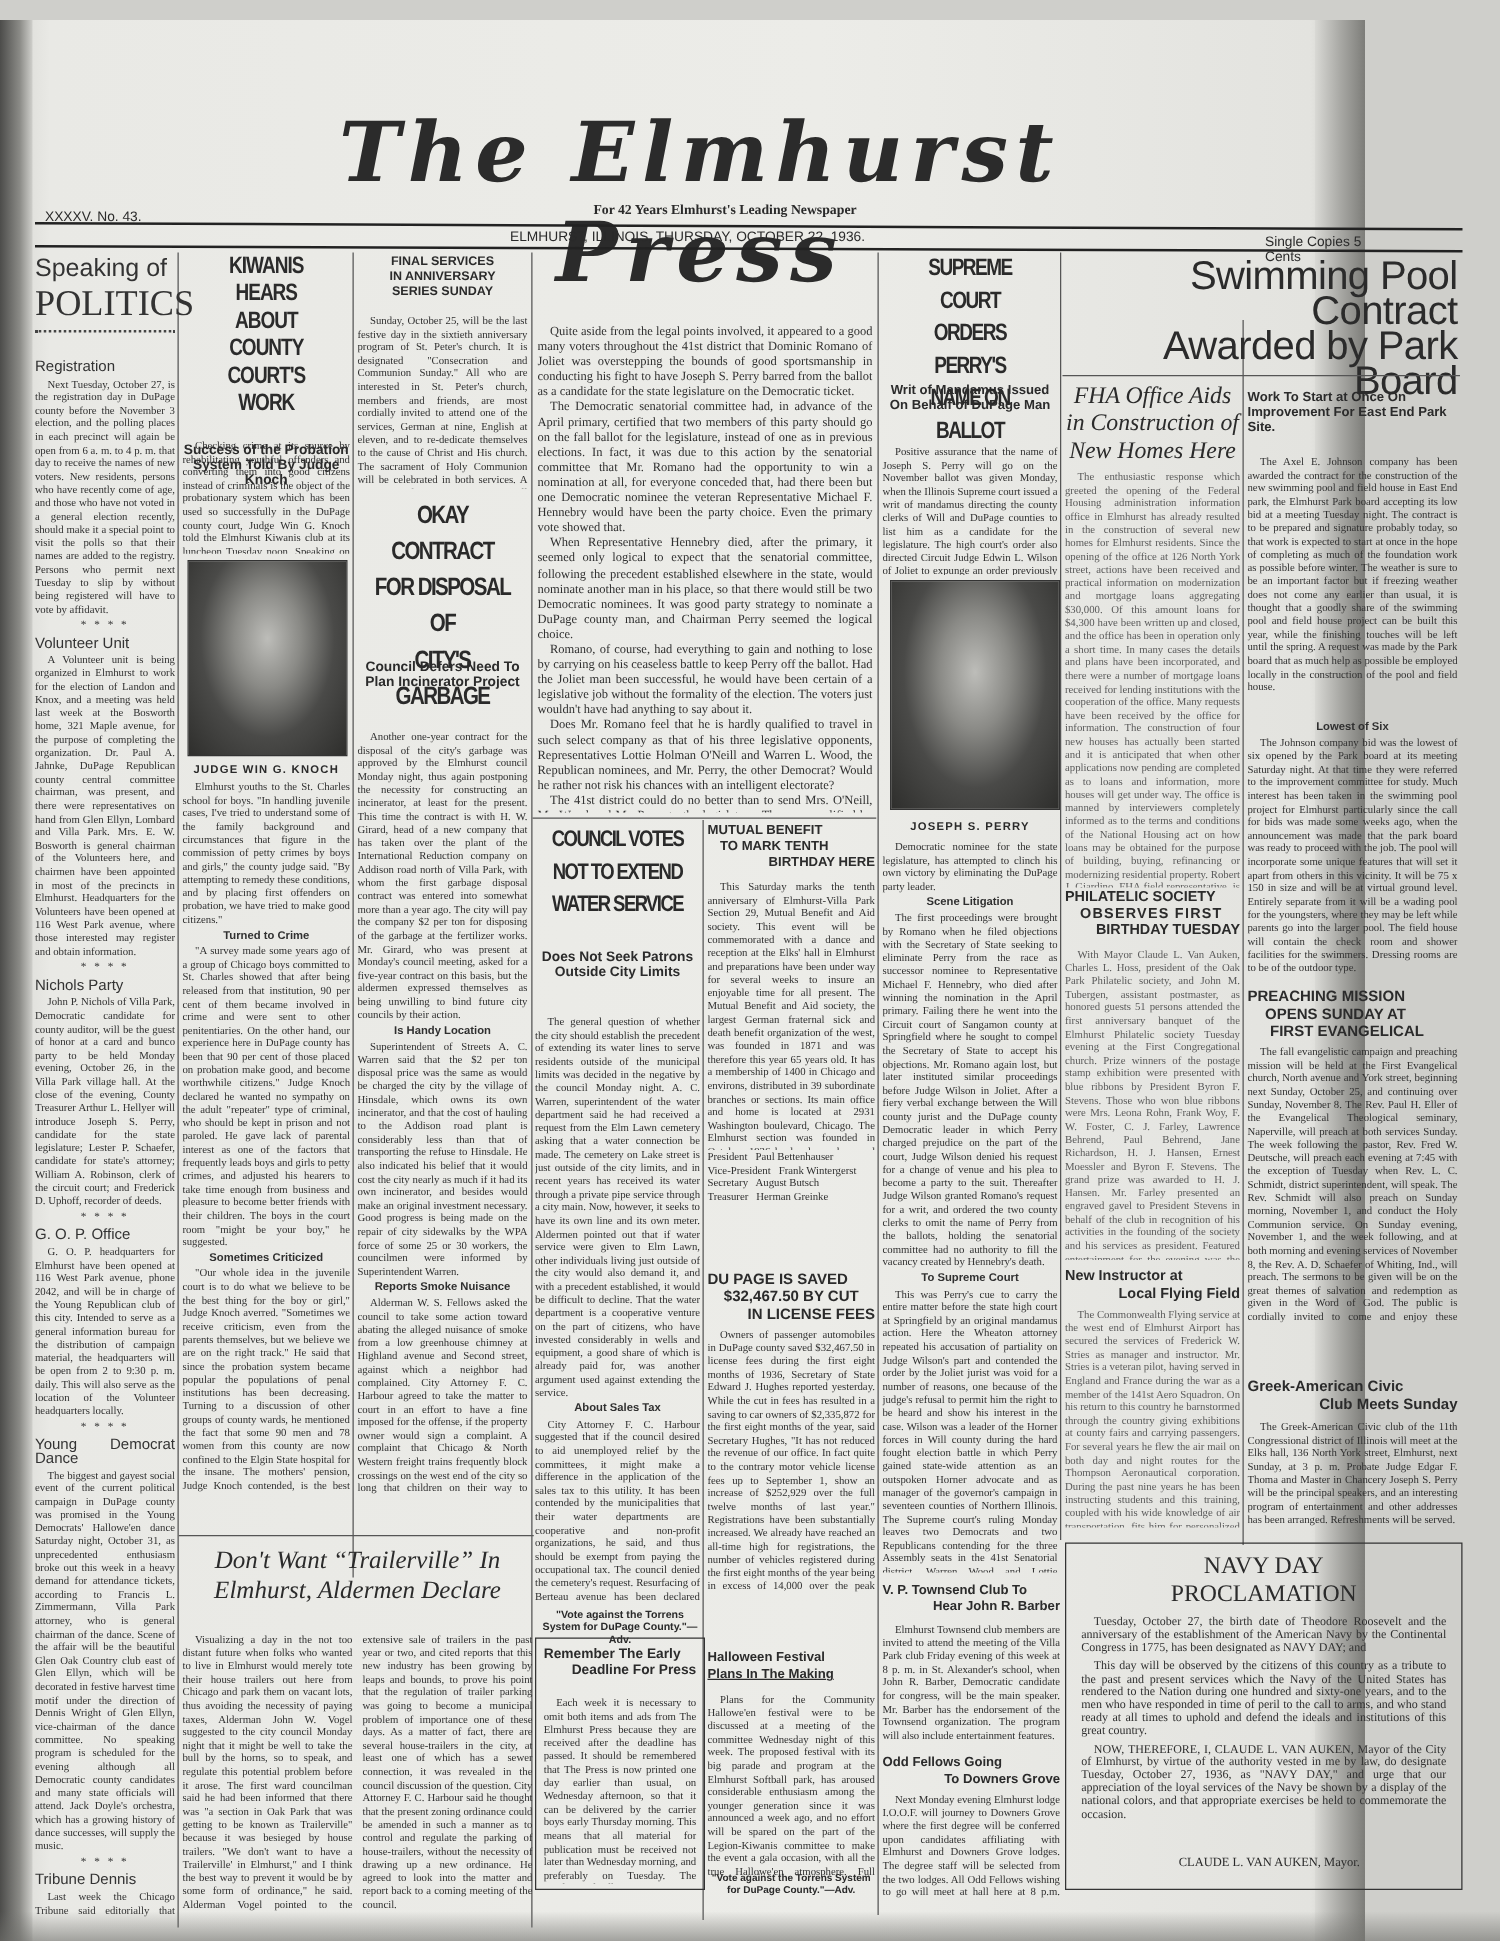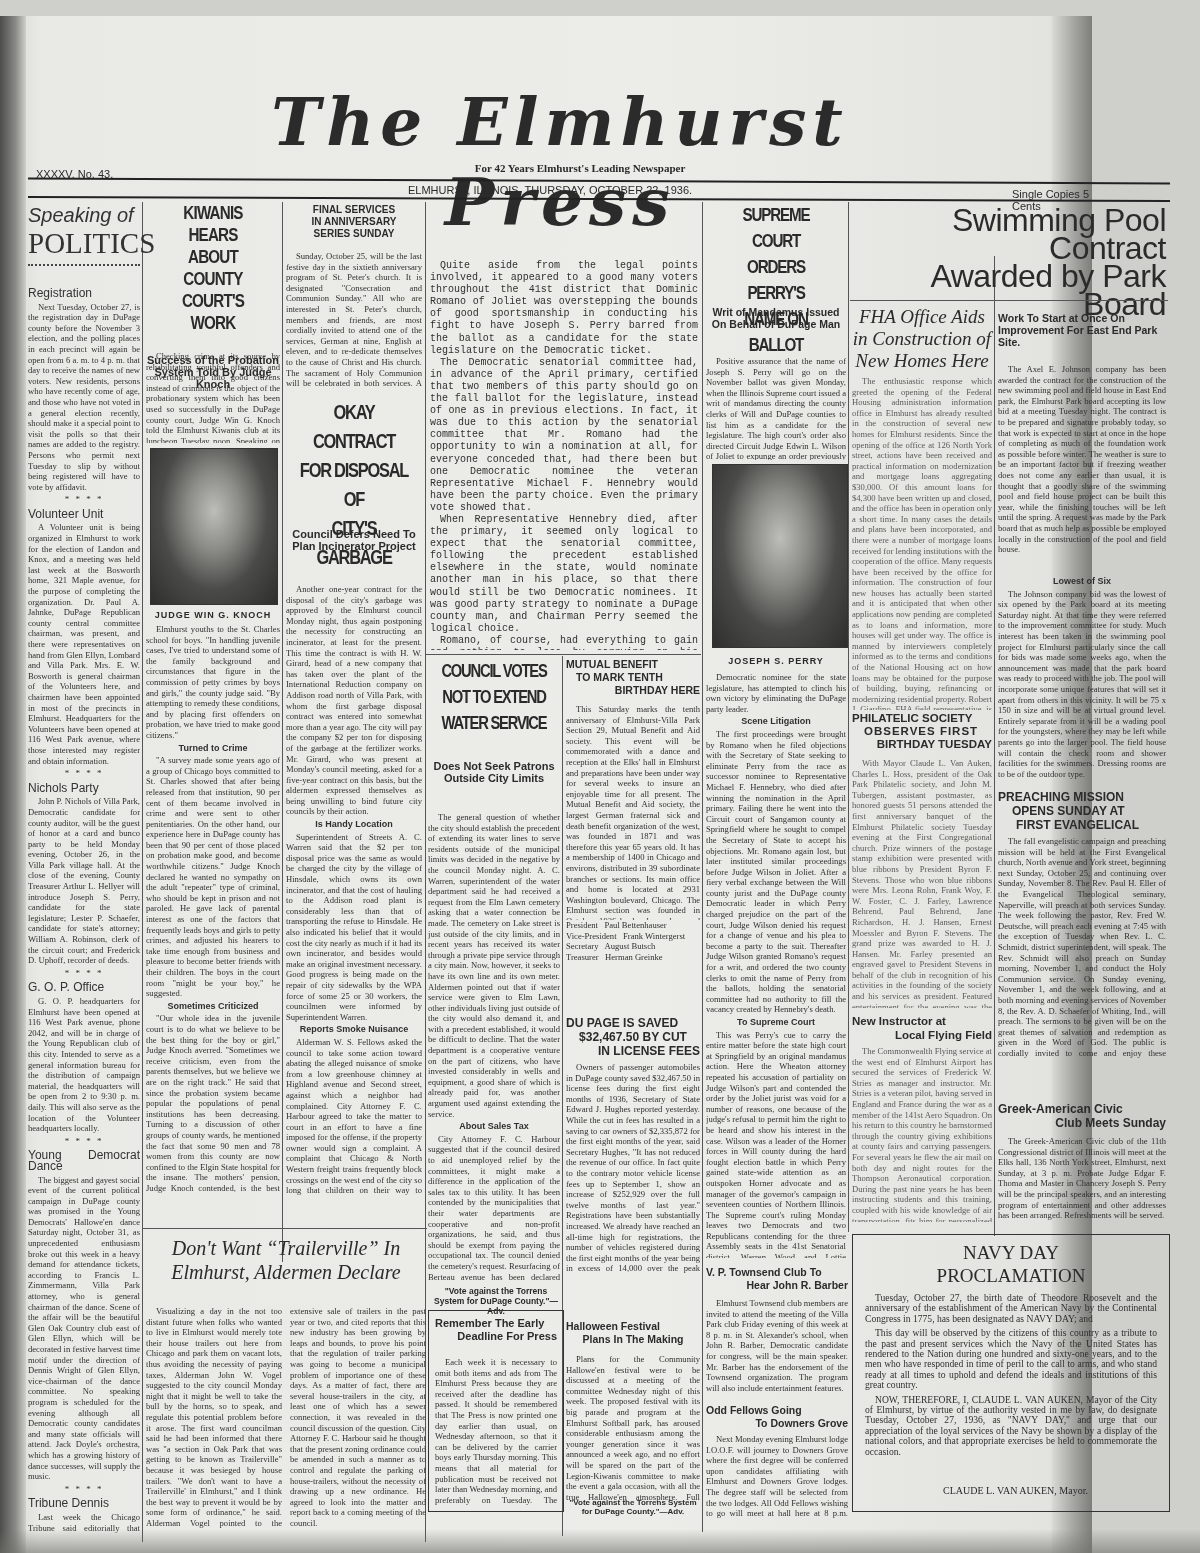--- a/index.html
+++ b/index.html
@@ -44,21 +44,21 @@
 
   <div class="vline" style="left:142px;top:186px;height:1340px;"></div>
   <div class="vline" style="left:282px;top:186px;height:1060px;"></div>
   <div class="vline" style="left:425px;top:186px;height:1340px;"></div>
   <div class="vline" style="left:562px;top:640px;height:880px;"></div>
   <div class="vline" style="left:702px;top:186px;height:1330px;"></div>
   <div class="vline" style="left:848px;top:186px;height:1030px;"></div>
   <div class="vline" style="left:994px;top:240px;height:980px;"></div>
 
   <div class="abs" style="left:28px;top:188px;width:112px;border-bottom:2px dotted #444;padding-bottom:4px;">
-    <div style="font-family:'Liberation Sans',sans-serif;font-size:20px;color:#333;font-style:italic;">Speaking of</div>
+    <div style="font-family:'Liberation Sans',sans-serif;font-size:20px;color:#333;">Speaking of</div>
     <div style="font-family:'Liberation Serif',serif;font-size:29px;color:#333;">POLITICS</div>
   </div>
   <div class="col" style="left:28px;top:268px;width:112px;height:1250px;">
     <div class="sectionhead">Registration</div>
     <p>Next Tuesday, October 27, is the registration day in DuPage county before the November 3 election, and the polling places in each precinct will again be open from 6 a. m. to 4 p. m. that day to receive the names of new voters. New residents, persons who have recently come of age, and those who have not voted in a general election recently, should make it a special point to visit the polls so that their names are added to the registry. Persons who permit next Tuesday to slip by without being registered will have to vote by affidavit.</p>
     <div class="stars">* * * *</div>
     <div class="sectionhead">Volunteer Unit</div>
     <p>A Volunteer unit is being organized in Elmhurst to work for the election of Landon and Knox, and a meeting was held last week at the Bosworth home, 321 Maple avenue, for the purpose of completing the organization. Dr. Paul A. Jahnke, DuPage Republican county central committee chairman, was present, and there were representatives on hand from Glen Ellyn, Lombard and Villa Park. Mrs. E. W. Bosworth is general chairman of the Volunteers here, and chairmen have been appointed in most of the precincts in Elmhurst. Headquarters for the Volunteers have been opened at 116 West Park avenue, where those interested may register and obtain information.</p>
     <div class="stars">* * * *</div>
     <div class="sectionhead">Nichols Party</div>
@@ -112,21 +112,21 @@
   </div>
   <div class="deck abs" style="left:286px;top:512px;width:136px;font-size:11px;">Council Defers Need To Plan Incinerator Project</div>
   <div class="col" style="left:286px;top:568px;width:136px;height:612px;">
     <p>Another one-year contract for the disposal of the city's garbage was approved by the Elmhurst council Monday night, thus again postponing the necessity for constructing an incinerator, at least for the present. This time the contract is with H. W. Girard, head of a new company that has taken over the plant of the International Reduction company on Addison road north of Villa Park, with whom the first garbage disposal contract was entered into somewhat more than a year ago. The city will pay the company $2 per ton for disposing of the garbage at the fertilizer works. Mr. Girard, who was present at Monday's council meeting, asked for a five-year contract on this basis, but the aldermen expressed themselves as being unwilling to bind future city councils by their action.</p>
     <div class="sub">Is Handy Location</div>
     <p>Superintendent of Streets A. C. Warren said that the $2 per ton disposal price was the same as would be charged the city by the village of Hinsdale, which owns its own incinerator, and that the cost of hauling to the Addison road plant is considerably less than that of transporting the refuse to Hinsdale. He also indicated his belief that it would cost the city nearly as much if it had its own incinerator, and besides would make an original investment necessary. Good progress is being made on the repair of city sidewalks by the WPA force of some 25 or 30 workers, the councilmen were informed by Superintendent Warren.</p>
     <div class="sub">Reports Smoke Nuisance</div>
     <p>Alderman W. S. Fellows asked the council to take some action toward abating the alleged nuisance of smoke from a low greenhouse chimney at Highland avenue and Second street, against which a neighbor had complained. City Attorney F. C. Harbour agreed to take the matter to court in an effort to have a fine imposed for the offense, if the property owner would sign a complaint. A complaint that Chicago &amp; North Western freight trains frequently block crossings on the west end of the city so long that children on their way to school crawl under the trains, was presented to the councilmen by Alderman Hugo H. Brodt. Negotiations will be had with the railroad in an effort to stop this practice.</p>
   </div>
 
-  <div class="col" style="left:430px;top:244px;width:268px;height:390px;font-size:10px;line-height:12.1px;font-family:Liberation Mono, monospace;">
+  <div class="col" style="left:430px;top:244px;width:268px;height:390px;font-size:10px;line-height:12.1px;">
     <p>Quite aside from the legal points involved, it appeared to a good many voters throughout the 41st district that Dominic Romano of Joliet was overstepping the bounds of good sportsmanship in conducting his fight to have Joseph S. Perry barred from the ballot as a candidate for the state legislature on the Democratic ticket.</p>
     <p>The Democratic senatorial committee had, in advance of the April primary, certified that two members of this party should go on the fall ballot for the legislature, instead of one as in previous elections. In fact, it was due to this action by the senatorial committee that Mr. Romano had the opportunity to win a nomination at all, for everyone conceded that, had there been but one Democratic nominee the veteran Representative Michael F. Hennebry would have been the party choice. Even the primary vote showed that.</p>
     <p>When Representative Hennebry died, after the primary, it seemed only logical to expect that the senatorial committee, following the precedent established elsewhere in the state, would nominate another man in his place, so that there would still be two Democratic nominees. It was good party strategy to nominate a DuPage county man, and Chairman Perry seemed the logical choice.</p>
     <p>Romano, of course, had everything to gain and nothing to lose by carrying on his ceaseless battle to keep Perry off the ballot. Had the Joliet man been successful, he would have been certain of a legislative job without the formality of the election. The voters just wouldn't have had anything to say about it.</p>
     <p>Does Mr. Romano feel that he is hardly qualified to travel in such select company as that of his three legislative opponents, Representatives Lottie Holman O'Neill and Warren L. Wood, the Republican nominees, and Mr. Perry, the other Democrat? Would he rather not risk his chances with an intelligent electorate?</p>
     <p>The 41st district could do no better than to send Mrs. O'Neill, Mr. Wood and Mr. Perry to the legislature. They are qualified by many years of experience, have the endorsement of the Legislative Voters' league and other non-partisan groups, and can point to excellent records.</p>
   </div>
   <div class="hline" style="left:426px;top:638px;width:275px;"></div>
 
   <div class="abs" style="left:428px;top:642px;width:132px;text-align:center;font-family:'Liberation Sans',sans-serif;font-weight:bold;font-size:18px;line-height:26px;letter-spacing:-1.5px;transform:scaleX(0.82);transform-origin:center top;">
@@ -271,21 +271,21 @@
       <div>Remember The Early</div>
         <div style="text-align:right;">Deadline For Press</div>
     </div>
     <div class="col" style="left:6px;top:46px;width:122px;height:150px;">
         <p>Each week it is necessary to omit both items and ads from The Elmhurst Press because they are received after the deadline has passed. It should be remembered that The Press is now printed one day earlier than usual, on Wednesday afternoon, so that it can be delivered by the carrier boys early Thursday morning. This means that all material for publication must be received not later than Wednesday morning, and preferably on Tuesday. The Leader's deadline is at noon Monday.</p>
       </div>
   </div>
 
   <div class="abs sans-head" style="left:566px;top:1304px;width:134px;font-size:10.5px;line-height:13px;">
     <div>Halloween Festival</div>
-      <div style="text-align:center;">Plans In The Making</div>
+      <div style="text-align:left;text-decoration:underline;">Plans In The Making</div>
   </div>
   <div class="col" style="left:566px;top:1338px;width:134px;height:150px;">
       <p>Plans for the Community Hallowe'en festival were to be discussed at a meeting of the committee Wednesday night of this week. The proposed festival with its big parade and program at the Elmhurst Softball park, has aroused considerable enthusiasm among the younger generation since it was announced a week ago, and no effort will be spared on the part of the Legion-Kiwanis committee to make the event a gala occasion, with all the true Hallowe'en atmosphere. Full details of the arrangements will be announced next week.</p>
     </div>
   <div class="abs" style="left:566px;top:1482px;width:134px;font-family:'Liberation Sans',sans-serif;font-size:8px;font-weight:bold;text-align:center;">"Vote against the Torrens System for DuPage County."—Adv.</div>
 
   <div class="abs sans-head" style="left:706px;top:1250px;width:142px;font-size:10.5px;line-height:13px;">
     <div>V. P. Townsend Club To</div>
       <div style="text-align:right;">Hear John R. Barber</div>
   </div>

